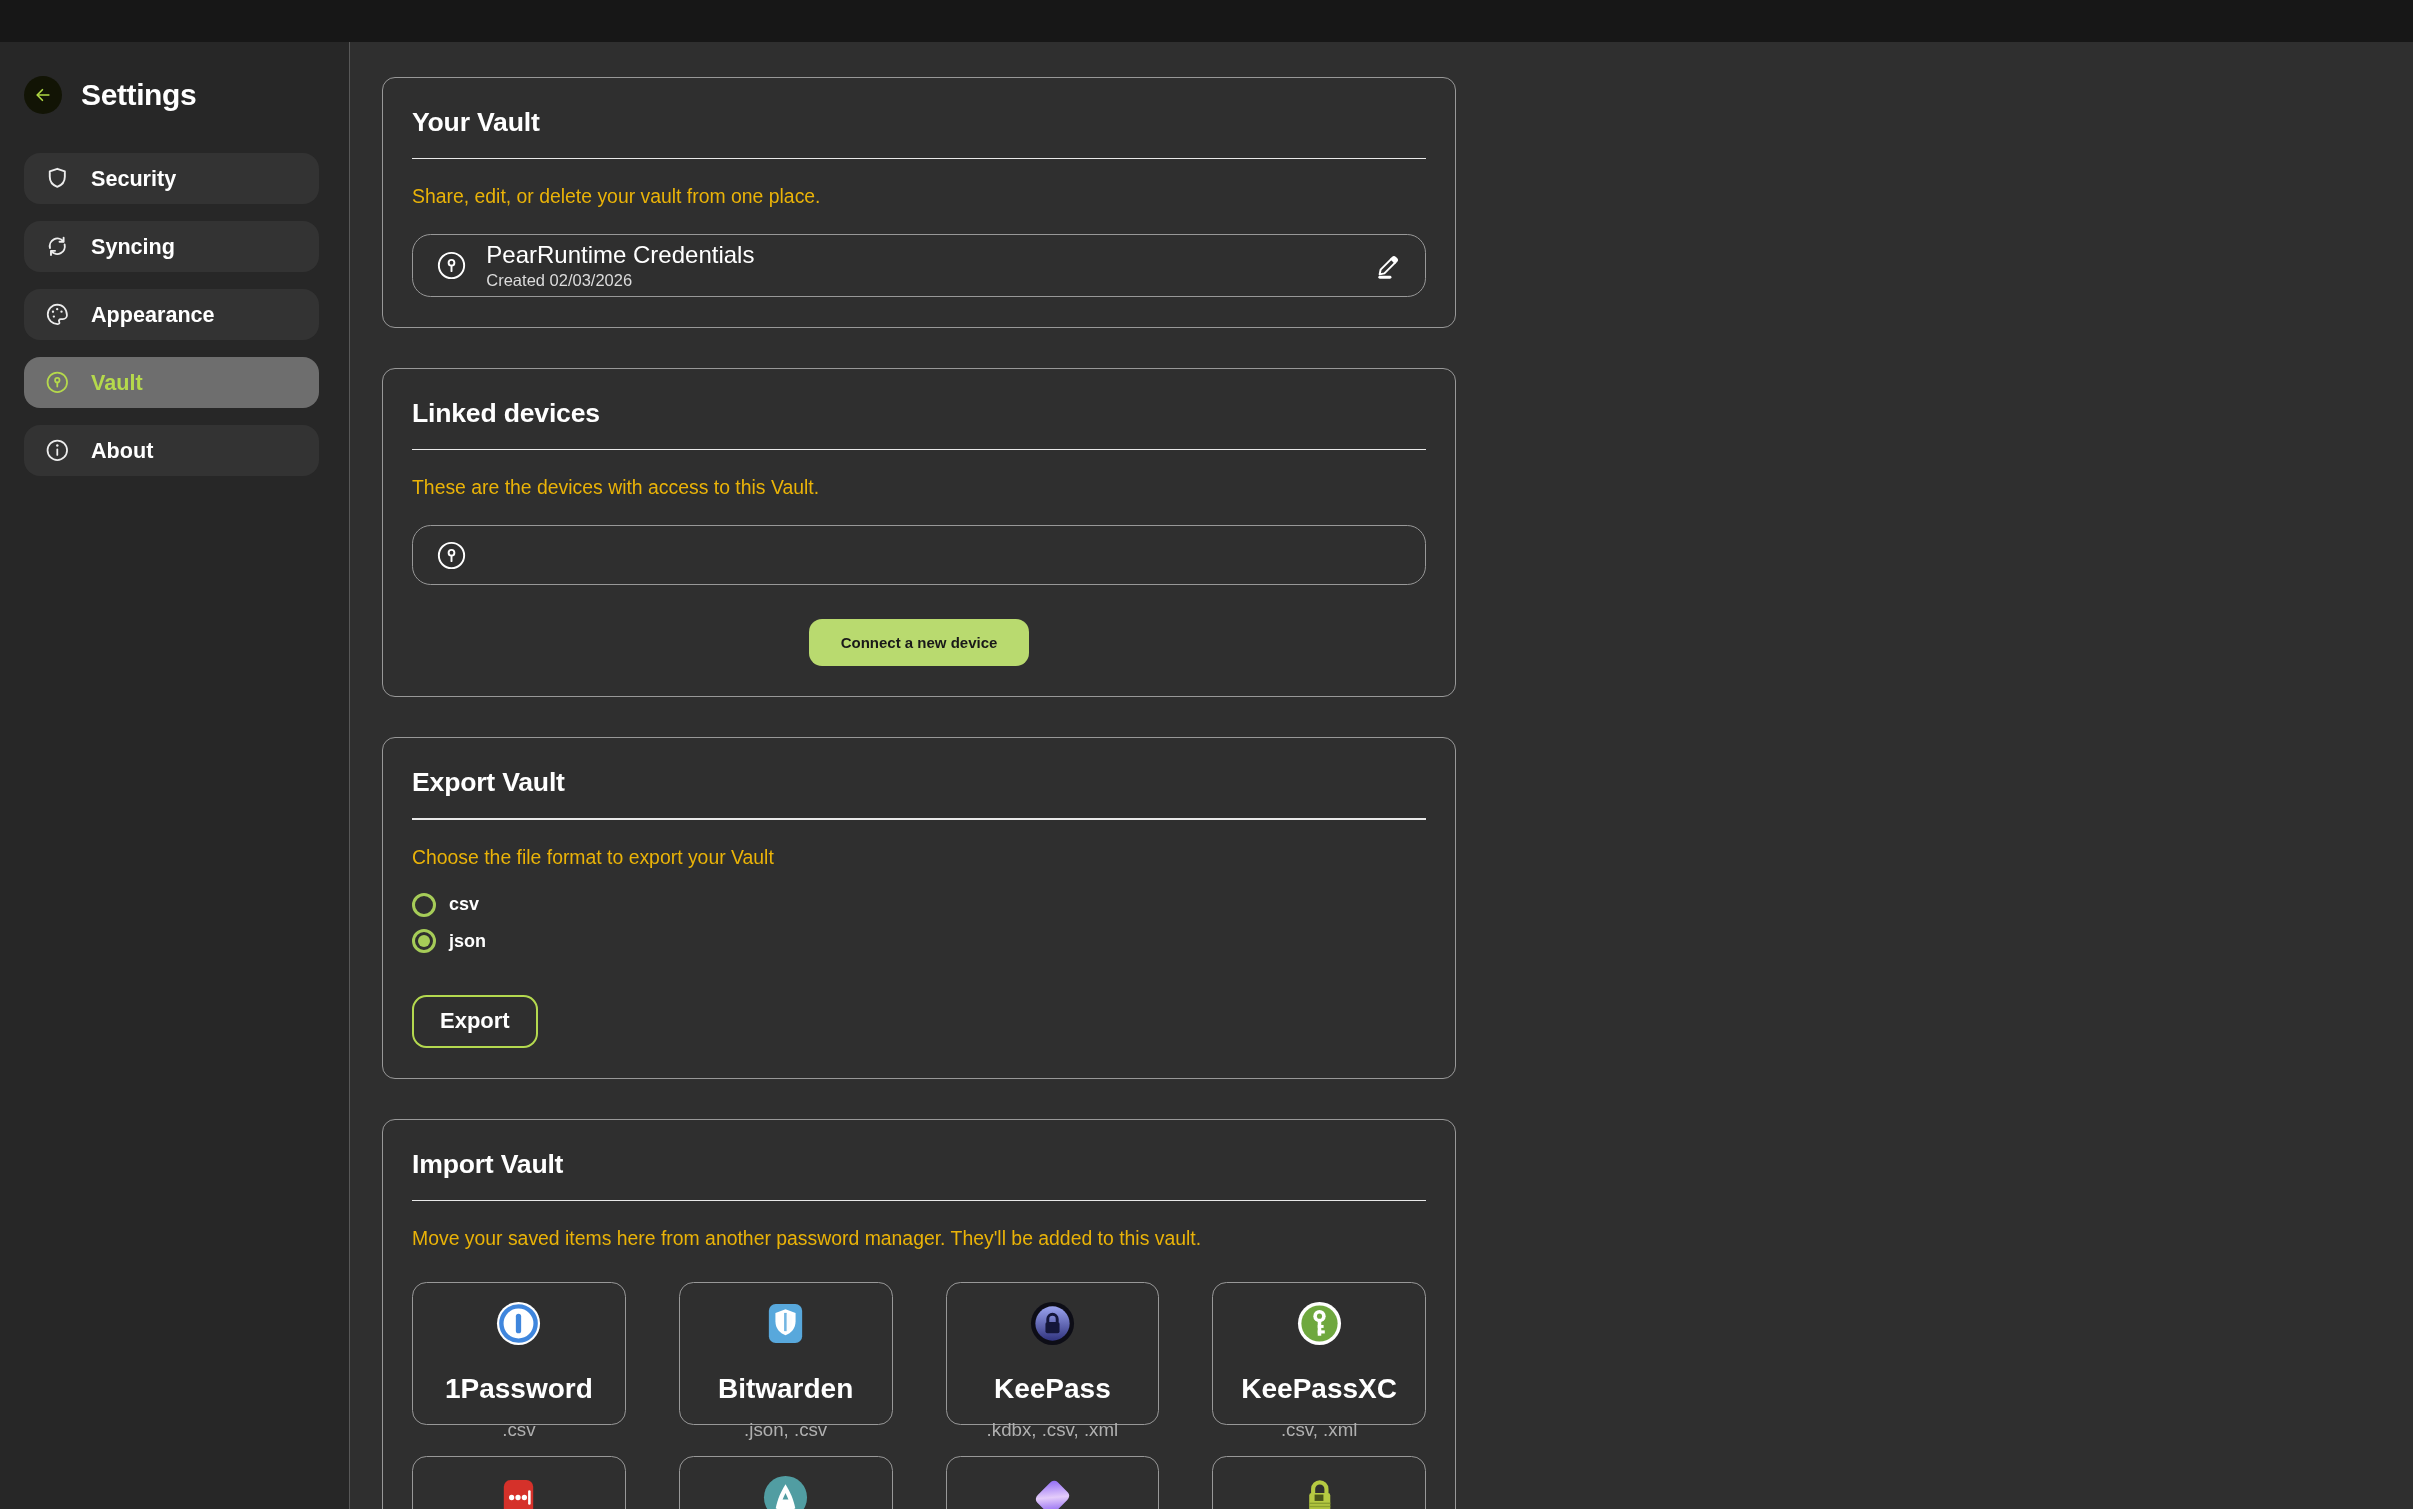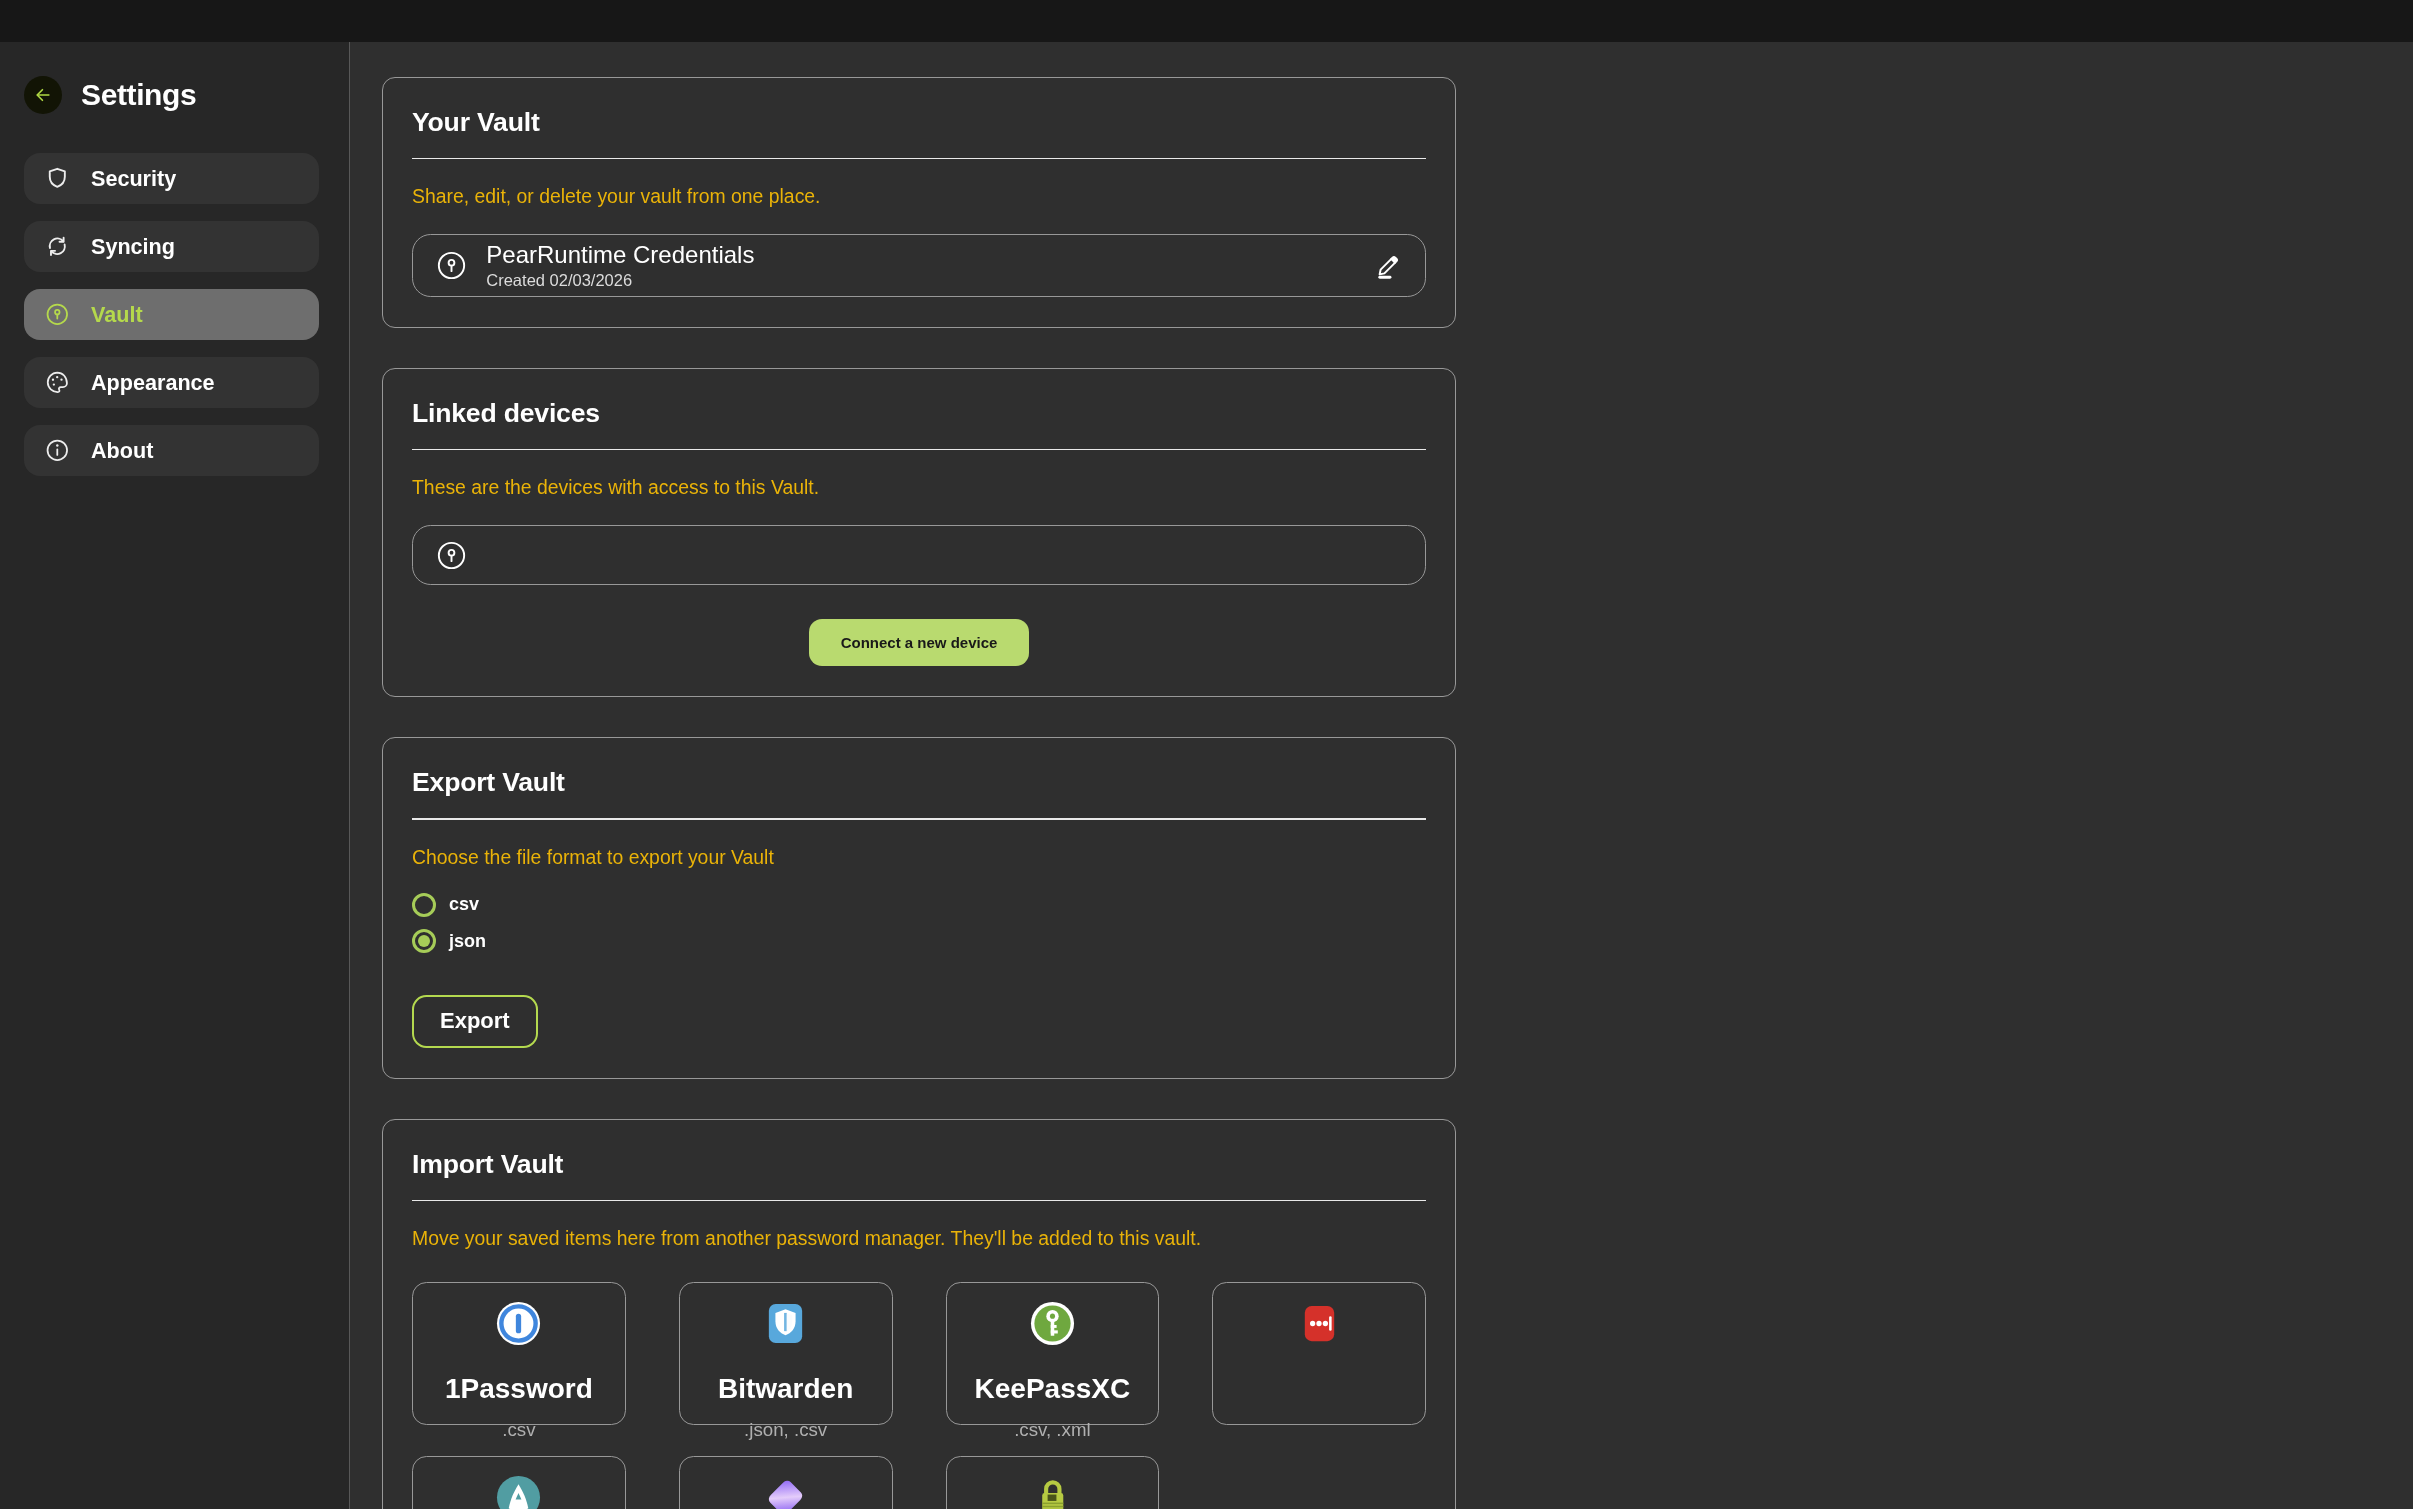--- a/index.html
+++ b/index.html
@@ -169,42 +169,42 @@
             <svg viewBox="0 0 24 24" fill="none" stroke="currentColor" stroke-width="1.7" stroke-linecap="round" stroke-linejoin="round">
               <path d="M5.4 13.6a6.9 6.9 0 0 1 11.9-6.2"></path>
               <path d="M17.7 4.2v3.7H14"></path>
               <path d="M18.6 10.4a6.9 6.9 0 0 1-11.9 6.2"></path>
               <path d="M6.3 19.8v-3.7H10"></path>
             </svg>
           </span>
           <span>Syncing</span>
         </div>
 
-        <div class="nav-item selected">
-          <span class="nav-icon">
-            <svg viewBox="0 0 24 24" fill="none" stroke="currentColor" stroke-width="1.6" stroke-linecap="round">
-              <circle cx="12" cy="12" r="8.8"></circle>
-              <circle cx="12" cy="10.1" r="2"></circle>
-              <path d="M12 12.2v3.6"></path>
-            </svg>
-          </span>
-          <span>Vault</span>
-        </div>
-
         <div class="nav-item">
           <span class="nav-icon">
             <svg viewBox="0 0 24 24" fill="none" stroke="currentColor" stroke-width="1.6">
               <path d="M12 3.2A8.8 8.8 0 1 0 12.4 20.8c1.5 0 1.9-1 1.3-2-.7-1.2.1-2.5 1.5-2.5h1.9c1.9 0 3.6-1.5 3.6-3.4C20.6 7.1 16.8 3.2 12 3.2z"></path>
               <circle cx="8.1" cy="9.7" r="1.05" fill="currentColor" stroke="none"></circle>
               <circle cx="11.9" cy="7.4" r="1.05" fill="currentColor" stroke="none"></circle>
               <circle cx="15.8" cy="9.6" r="1.05" fill="currentColor" stroke="none"></circle>
               <circle cx="8.9" cy="14.1" r="1.05" fill="currentColor" stroke="none"></circle>
             </svg>
           </span>
           <span>Appearance</span>
+        </div>
+
+        <div class="nav-item selected">
+          <span class="nav-icon">
+            <svg viewBox="0 0 24 24" fill="none" stroke="currentColor" stroke-width="1.6" stroke-linecap="round">
+              <circle cx="12" cy="12" r="8.8"></circle>
+              <circle cx="12" cy="10.1" r="2"></circle>
+              <path d="M12 12.2v3.6"></path>
+            </svg>
+          </span>
+          <span>Vault</span>
         </div>
 
         <div class="nav-item">
           <span class="nav-icon">
             <svg viewBox="0 0 24 24" fill="none" stroke="currentColor" stroke-width="1.6" stroke-linecap="round">
               <circle cx="12" cy="12" r="8.8"></circle>
               <path d="M12 11.2v5"></path>
               <circle cx="12" cy="7.7" r="1.1" fill="currentColor" stroke="none"></circle>
             </svg>
           </span>
@@ -303,20 +303,38 @@
                 <rect x="7" y="4" width="34" height="40" rx="7" fill="#58a8dc"></rect>
                 <path d="M24 9.5l10.3 3.7v8.6c0 7.4-4.5 12.1-10.3 14.2-5.8-2.1-10.3-6.8-10.3-14.2v-8.6z" fill="#ffffff"></path>
                 <path d="M24 13.2v18.6" stroke="#58a8dc" stroke-width="2.6"></path>
                 <path d="M24 13.2l6.8 2.5v6.4c0 5.3-3 8.8-6.8 10.5z" fill="#eef6fc" opacity="0.35"></path>
               </svg>
             </span>
             <div class="tile-name">Bitwarden</div>
             <div class="tile-formats">.json, .csv</div>
           </div>
 
+          <div class="tile">
+            <span class="brand-icon">
+              <svg viewBox="0 0 48 48">
+                <defs>
+                  <linearGradient id="kpg" x1="0" y1="0" x2="0" y2="1">
+                    <stop offset="0" stop-color="#9aa3ef"></stop>
+                    <stop offset="1" stop-color="#31347f"></stop>
+                  </linearGradient>
+                </defs>
+                <circle cx="24" cy="24" r="22" fill="#0d0d16"></circle>
+                <circle cx="24" cy="24" r="17.5" fill="url(#kpg)"></circle>
+                <path d="M19.2 23v-3.6a4.8 4.8 0 0 1 9.6 0V23" stroke="#14163a" stroke-width="3" fill="none"></path>
+                <rect x="16.8" y="22.5" width="14.4" height="11.5" rx="2" fill="#14163a"></rect>
+              </svg>
+            </span>
+            <div class="tile-name">KeePass</div>
+            <div class="tile-formats">.kdbx, .csv, .xml</div>
+          </div>
 
           <div class="tile">
             <span class="brand-icon">
               <svg viewBox="0 0 48 48">
                 <circle cx="24" cy="24" r="22" fill="#ffffff"></circle>
                 <circle cx="24" cy="24" r="18.5" fill="#6fa83f"></circle>
                 <circle cx="24" cy="16.5" r="6.3" fill="#ffffff"></circle>
                 <circle cx="24" cy="16.5" r="2.6" fill="#6fa83f"></circle>
                 <rect x="22.2" y="21.5" width="3.6" height="15" fill="#ffffff"></rect>
                 <rect x="22.2" y="25.5" width="6" height="3" fill="#ffffff"></rect>

